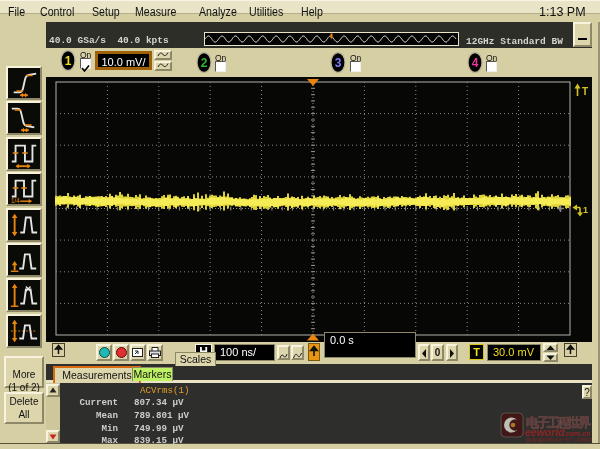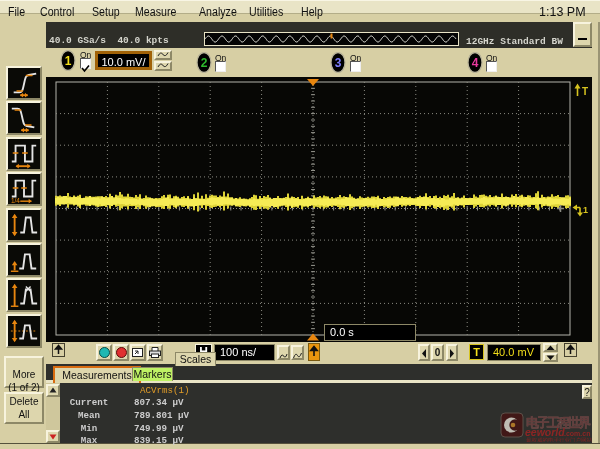--- a/index.html
+++ b/index.html
@@ -217,30 +217,30 @@
 <div class="abs field" style="left:214px;top:344px;width:61px;height:17px;line-height:15px;padding-left:5px;border:1px solid #8d8867">100 ns/</div>
 <div class="abs raised" style="left:277px;top:345px;width:13px;height:15px"><svg width="9" height="9" style="margin:2px 0 0 0">
       <path d="M1,6 q2,-5 3.5,-2 q2,3 3.5,-2" stroke="#222" fill="none"></path>
     </svg></div>
 <div class="abs raised" style="left:291px;top:345px;width:13px;height:15px"><svg width="9" height="9" style="margin:2px 0 0 0">
       <path d="M0.5,6 q2.2,-6 4,-2.5 q1.8,3.5 4,-2.5" stroke="#222" fill="none"></path>
     </svg></div>
 <div class="abs" style="left:308px;top:343px;width:12px;height:18px;background:#e8950f;border:1px solid #7a5a10"><svg width="10" height="14">
       <path d="M5,12 V5 M5,2.5 l-3.2,4 h6.4 z" stroke="#111" stroke-width="1.6" fill="#111"></path>
     </svg></div>
-<div class="abs field" style="left:324px;top:324px;width:92px;height:17px;line-height:15px;padding-left:5px;border:1px solid #8d8867">0.0 s</div>
+<div class="abs field" style="left:324px;top:332px;width:92px;height:26px;line-height:15px;padding-left:5px;border:1px solid #8d8867">0.0 s</div>
 <div class="abs raised" style="left:418px;top:344px;width:12px;height:17px"><svg width="8" height="13">
       <path d="M6,2 L2,6.5 L6,11 z" fill="#111"></path>
     </svg></div>
 <div class="abs raised" style="left:431px;top:344px;width:13px;height:17px;text-align:center;font-size:10px;font-weight:bold;line-height:13px;color:#111">0</div>
 <div class="abs raised" style="left:446px;top:344px;width:12px;height:17px"><svg width="8" height="13">
       <path d="M2,2 L6,6.5 L2,11 z" fill="#111"></path>
     </svg></div>
 <div class="abs" style="left:469px;top:344px;width:15px;height:16px;background:#000;border:1px solid #d6c31f;color:#f3df1a;font-weight:bold;font-size:11px;text-align:center;line-height:14px">T</div>
-<div class="abs field" style="left:487px;top:344px;width:54px;height:17px;line-height:15px;padding-left:5px;border:1px solid #8d8867;color:#f3df1a">40.0 mV</div>
+<div class="abs field" style="left:487px;top:344px;width:54px;height:17px;line-height:15px;padding-left:5px;border:1px solid #8d8867;color:#f3df1a">30.0 mV</div>
 <div class="abs raised" style="left:543px;top:343px;width:15px;height:9px">
     <svg width="11" height="6" style="display:block">
       <path d="M5.5,0.5 L1.5,5 h8 z" fill="#111"></path>
     </svg>
   </div>
 <div class="abs raised" style="left:543px;top:353px;width:15px;height:9px">
     <svg width="11" height="6" style="display:block">
       <path d="M5.5,5 L1.5,0.5 h8 z" fill="#111"></path>
     </svg>
   </div>
@@ -261,21 +261,21 @@
       <path d="M5,1.5 L1.5,6.5 h7 z" fill="#222"></path>
     </svg>
   </div>
 <div class="abs raised" style="left:46px;top:430px;width:14px;height:13px">
     <svg width="10" height="9" style="display:block;margin:0 auto">
       <path d="M5,7.5 L1.5,2.5 h7 z" fill="#c22"></path>
     </svg>
   </div>
 
 <div class="abs mono" style="left:140px;top:385px;color:#e09c28;font-size:9.2px;font-weight:normal">ACVrms(1)</div>
-<div class="abs mono" style="left:60px;top:397px;width:58px;color:#ccc;font-size:9.2px;font-weight:bold;text-align:center;line-height:12.8px">Current<br>Mean<br>Min<br>Max</div>
+<div class="abs mono" style="left:60px;top:397px;width:58px;color:#ccc;font-size:9.2px;font-weight:bold;text-align:right;line-height:12.8px">Current<br>Mean<br>Min<br>Max</div>
 <div class="abs mono" style="left:134px;top:397px;color:#ccc;font-size:9.2px;font-weight:bold;line-height:12.8px">807.34 µV<br>789.801 µV<br>749.99 µV<br>839.15 µV</div>
 
 <div class="abs raised" style="left:582px;top:385px;width:10px;height:14px;font-size:10px;color:#111;text-align:center;line-height:11px">?</div>
 
 <div class="abs" style="left:500px;top:412px;width:92px;height:30px;opacity:0.78">
 <svg width="92" height="30">
  <rect x="1" y="1" width="22" height="24" rx="4" fill="#471212" stroke="#6a5a50" stroke-width="1"></rect>
  <circle cx="11.5" cy="13" r="7.5" fill="#e9e5da"></circle>
  <circle cx="15" cy="13" r="5.7" fill="#471212"></circle>
  <circle cx="13" cy="13" r="2.3" fill="#cf8a28"></circle>

